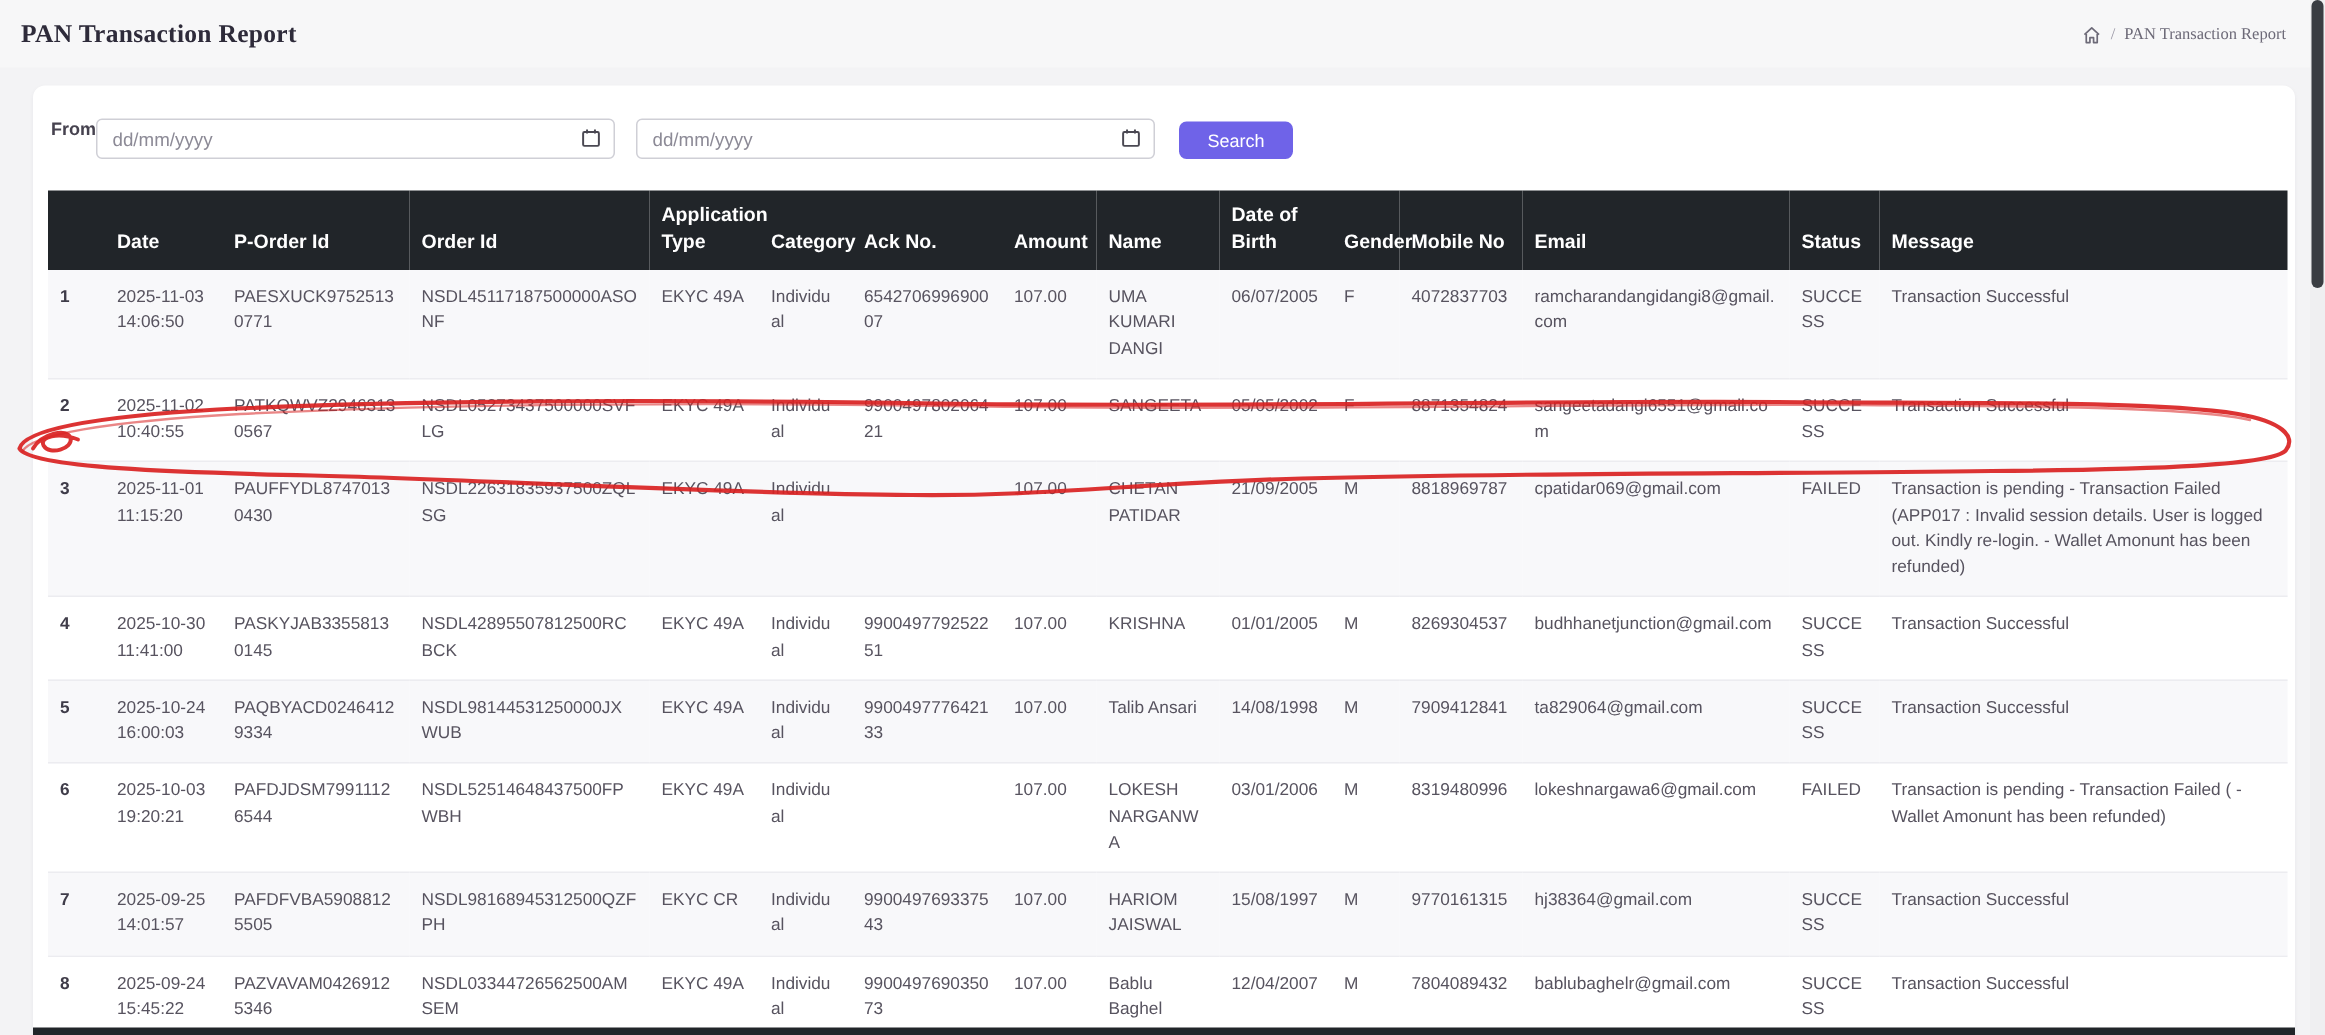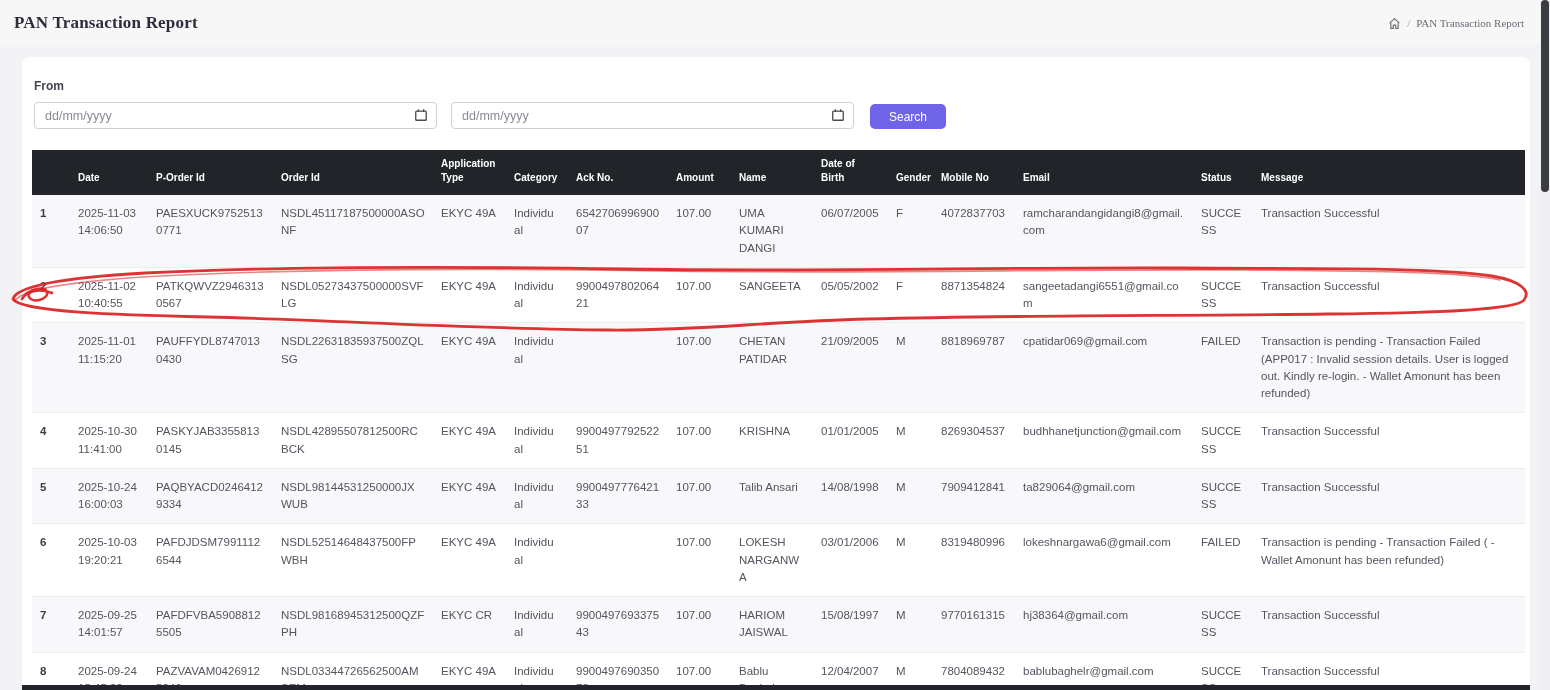--- a/index.html
+++ b/index.html
@@ -20,40 +20,40 @@
   .breadcrumb svg { display:block; }
   .crumb-sep { color:#9a97a5; }
 
   
   .card {
     position:absolute; left:22px; right:20px; top:57px; bottom:0;
     background:#fff; border-radius:8px 8px 0 0; padding:22px 10px 0;
     box-shadow:0 1px 3px rgba(40,40,60,.05);
   }
   .filters { display:flex; align-items:flex-end; gap:14px; padding:0 2px; }
-  .filter-group { display:flex; flex-direction:column; }
+  .filter-group { display:flex; }
   .filter-label { font-size:12px; font-weight:bold; color:#46424f; margin-bottom:9px; }
   .date-wrap { position:relative; }
   .date-input {
-    width:403px; height:27px; border:1px solid #cfcfd6; border-radius:4px;
+    width:346px; height:27px; border:1px solid #cfcfd6; border-radius:4px;
     padding:0 30px 0 10px; font-size:12.5px; color:#55515e; background:#fff;
     font-family:"Liberation Sans", sans-serif; outline:none;
   }
   .date-input::placeholder { color:#8c8a96; }
   .cal-icon { position:absolute; right:9px; top:6px; }
   .search-btn {
     height:25px; padding:0 19px; border:none; border-radius:5px;
     background:#6f63e8; color:#fff; font-size:12px; font-family:"Liberation Sans", sans-serif;
     cursor:pointer; margin-left:2px;
   }
 
   
   table { width:100%; border-collapse:collapse; table-layout:fixed; margin-top:21px; }
   thead th {
-    background:#212529; color:#fff; font-size:10px; font-weight:bold;
+    background:#212529; color:#fff; font-size:13px; font-weight:bold;
     text-align:left; vertical-align:bottom; padding:7px 8px 11px; line-height:1.35;
   }
   tbody td {
     font-size:11.5px; color:#57535f; padding:10px 8px; vertical-align:top;
     line-height:1.5; border-bottom:1px solid #ececf0; word-wrap:break-word;
   }
   tbody tr:nth-child(odd) { background:#f8f8fa; }
   tbody tr:nth-child(even) { background:#ffffff; }
   tbody td.c-index { font-weight:bold; color:#3f3c49; }
 

